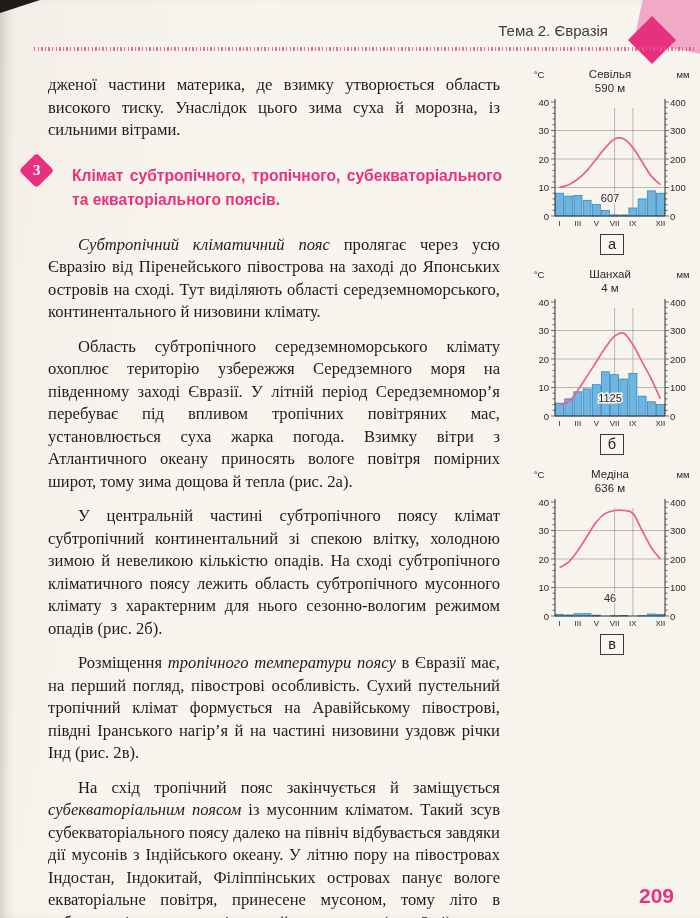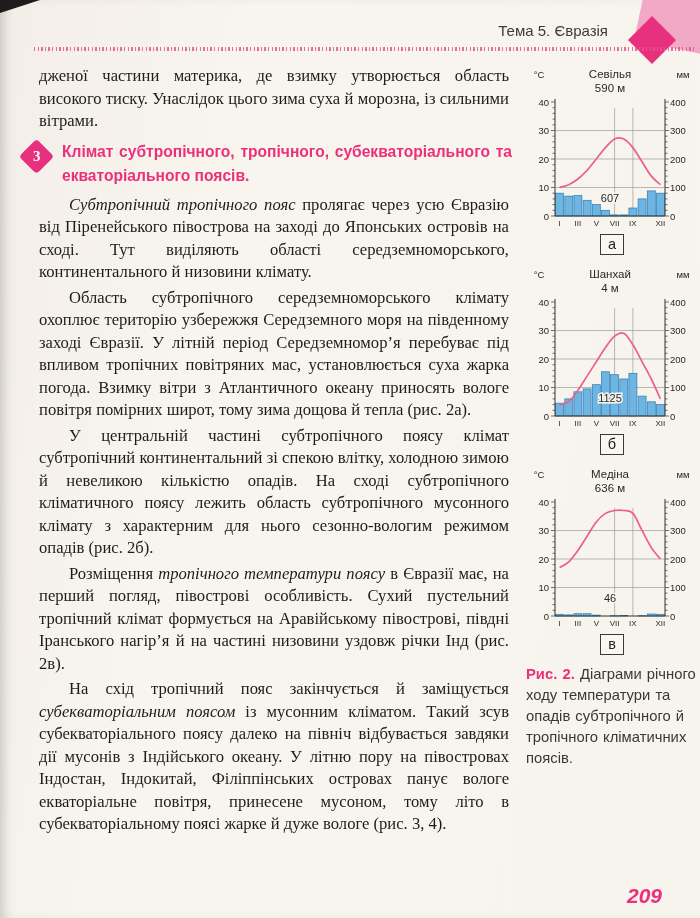--- a/index.html
+++ b/index.html
@@ -13,65 +13,65 @@
         background:#f2a9c6;transform:rotate(12deg);}
   .dark-diamond{position:absolute;top:23px;right:31px;width:34px;height:34px;
         background:#e8317e;transform:rotate(45deg);}
   .running-head{position:absolute;top:22px;right:92px;font-size:15px;color:#3d3b3a;}
   .dashed-rule{position:absolute;top:47px;left:34px;width:660px;height:4px;
         background:repeating-linear-gradient(90deg,#e6558b 0 1.5px,transparent 1.5px 3.6px);
         opacity:.85;}
   .content{position:absolute;top:62px;left:36px;display:flex;gap:14px;}
   .text-col{width:476px;font-family:"Liberation Serif",serif;font-size:16.6px;
         line-height:22.5px;text-align:justify;color:#1d1c1b;}
-  .text-col p{margin:3px;}
+  .text-col p{margin:12px;}
   .text-col p.indent{text-indent:30px;}
   .em{font-style:italic;}
   .section-heading{display:flex;align-items:flex-start;gap:13px;margin:7px 0 6px -12px;}
   .diamond-badge{flex:0 0 auto;width:25px;height:25px;margin-top:4px;background:#e8317e;
         transform:rotate(45deg);border-radius:4px;display:flex;align-items:center;justify-content:center;}
   .badge-num{transform:rotate(-45deg);color:#fff;font-weight:bold;font-size:15px;}
-  .section-title{margin:0;font-size:15.6px;line-height:24px;font-weight:bold;color:#ee2f7b;
+  .section-title{margin:10px;font-size:15.6px;line-height:24px;font-weight:bold;color:#ee2f7b;
         font-family:"Liberation Sans",sans-serif;}
   .figure-col{width:172px;margin-top:2px;color:#2a2a2a;}
   figure.climate-fig{margin:0 0 9px 0;text-align:center;}
   .chart-host svg{display:block;}
   .fig-letter-box{display:inline-block;margin:2px auto 0;border:1.6px solid #3c3a38;
         padding:0 7px;font-size:14.5px;line-height:19px;color:#222;background:#faf7f1;}
   .fig-caption{margin-top:8px;font-size:14.8px;line-height:21px;color:#3a3836;text-align:left;
         word-spacing:1px;}
   .cap-label{color:#ee2f7b;font-weight:bold;}
-  .page-number{position:absolute;right:38px;bottom:10px;font-size:21px;font-weight:bold;color:#ee2f7b;font-style:italic;}
+  .page-number{position:absolute;right:26px;bottom:10px;font-size:21px;font-weight:bold;color:#ee2f7b;}
 </style>
 </head>
 <body>
 
 <div class="page">
   <div class="scan-corner"></div>
   <div class="light-square"></div>
   <div class="dark-diamond"></div>
 
-  <div class="running-head">Тема 5. Євразія</div>
+  <div class="running-head">Тема 2. Євразія</div>
   <div class="dashed-rule"></div>
 
   <div class="content">
     <div class="text-col">
       <div>
           <p><span>дженої частини материка, де взимку утворюється область високого тиску. Унаслідок цього зима суха й морозна, із сильними вітрами.</span></p>
         </div>
 
       <div class="section-heading">
         <div class="diamond-badge">
           <span class="badge-num">3</span>
         </div>
         <h2 class="section-title">Клімат субтропічного, тропічного, субекваторіального та екваторіального поясів.</h2>
       </div>
 
       <div>
-          <p class="indent"><span class="em">Субтропічний тропічного пояс</span><span> пролягає через усю Євразію від Піренейського півострова на заході до Японських островів на сході. Тут виділяють області середземноморського, континентального й низовини клімату.</span></p>
+          <p class="indent"><span class="em">Субтропічний кліматичний пояс</span><span> пролягає через усю Євразію від Піренейського півострова на заході до Японських островів на сході. Тут виділяють області середземноморського, континентального й низовини клімату.</span></p>
           <p class="indent"><span>Область субтропічного середземноморського клімату охоплює територію узбережжя Середземного моря на південному заході Євразії. У літній період Середземномор’я перебуває під впливом тропічних повітряних мас, установлюється суха жарка погода. Взимку вітри з Атлантичного океану приносять вологе повітря помірних широт, тому зима дощова й тепла (рис. 2а).</span></p>
           <p class="indent"><span>У центральній частині субтропічного поясу клімат субтропічний континентальний зі спекою влітку, холодною зимою й невеликою кількістю опадів. На сході субтропічного кліматичного поясу лежить область субтропічного мусонного клімату з характерним для нього сезонно-вологим режимом опадів (рис. 2б).</span></p>
           <p class="indent"><span>Розміщення </span><span class="em">тропічного температури поясу</span><span> в Євразії має, на перший погляд, півострові особливість. Сухий пустельний тропічний клімат формується на Аравійському півострові, півдні Іранського нагір’я й на частині низовини уздовж річки Інд (рис. 2в).</span></p>
           <p class="indent"><span>На схід тропічний пояс закінчується й заміщується </span><span class="em">субекваторіальним поясом</span><span> із мусонним кліматом. Такий зсув субекваторіального поясу далеко на північ відбувається завдяки дії мусонів з Індійського океану. У літню пору на півостровах Індостан, Індокитай, Філіппінських островах панує вологе екваторіальне повітря, принесене мусоном, тому літо в субекваторіальному поясі жарке й дуже вологе (рис. 3, 4).</span></p>
         </div>
     </div>
 
     <aside class="figure-col">
       <figure class="climate-fig">
         <div class="chart-host">
@@ -344,20 +344,17 @@
               <text x="51.9" y="162" font-size="8" text-anchor="middle" fill="#2a2824">III</text>
               <text x="70.3" y="162" font-size="8" text-anchor="middle" fill="#2a2824">V</text>
               <text x="88.6" y="162" font-size="8" text-anchor="middle" fill="#2a2824">VII</text>
               <text x="106.9" y="162" font-size="8" text-anchor="middle" fill="#2a2824">IX</text>
               <text x="134.4" y="162" font-size="8" text-anchor="middle" fill="#2a2824">XII</text>
             </svg>
           </div>
         <div class="fig-letter-box">в</div>
       </figure>
 
-      <div class="fig-caption">
-        <span class="cap-label">Рис. 2.</span><span> Діаграми річного ходу температури та опадів субтропічного й тропічного кліматичних поясів.</span>
-      </div>
     </aside>
   </div>
 
   <div class="page-number">209</div>
 </div>
 
 </body></html>

